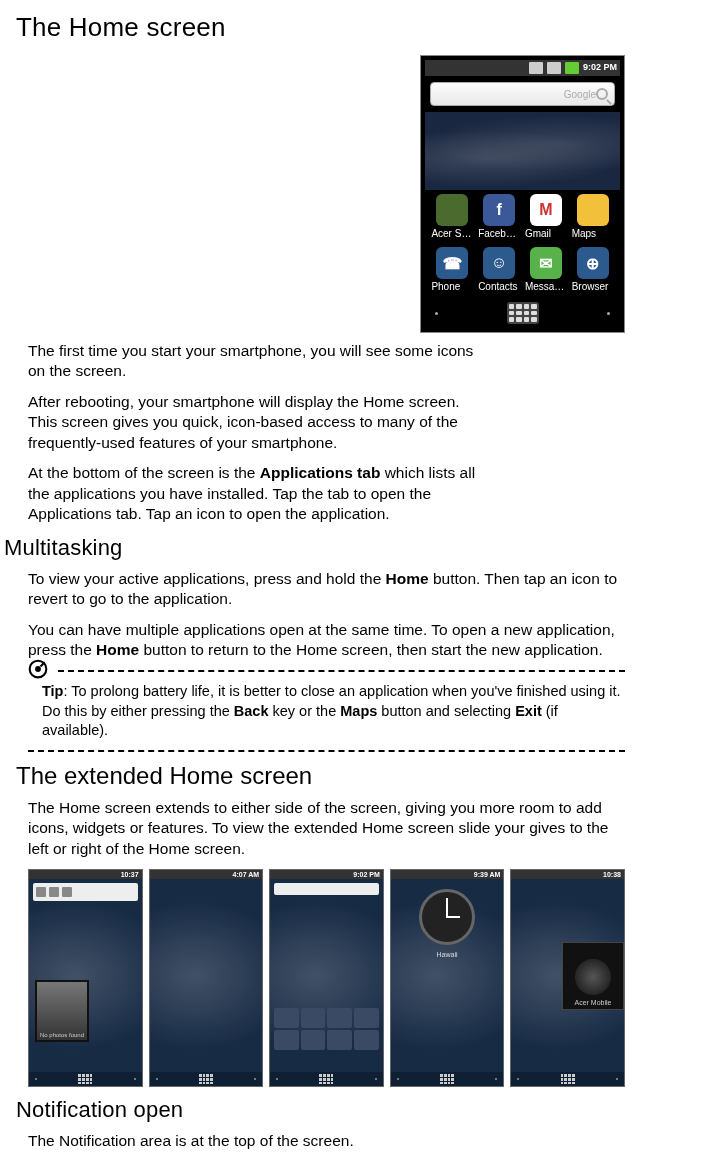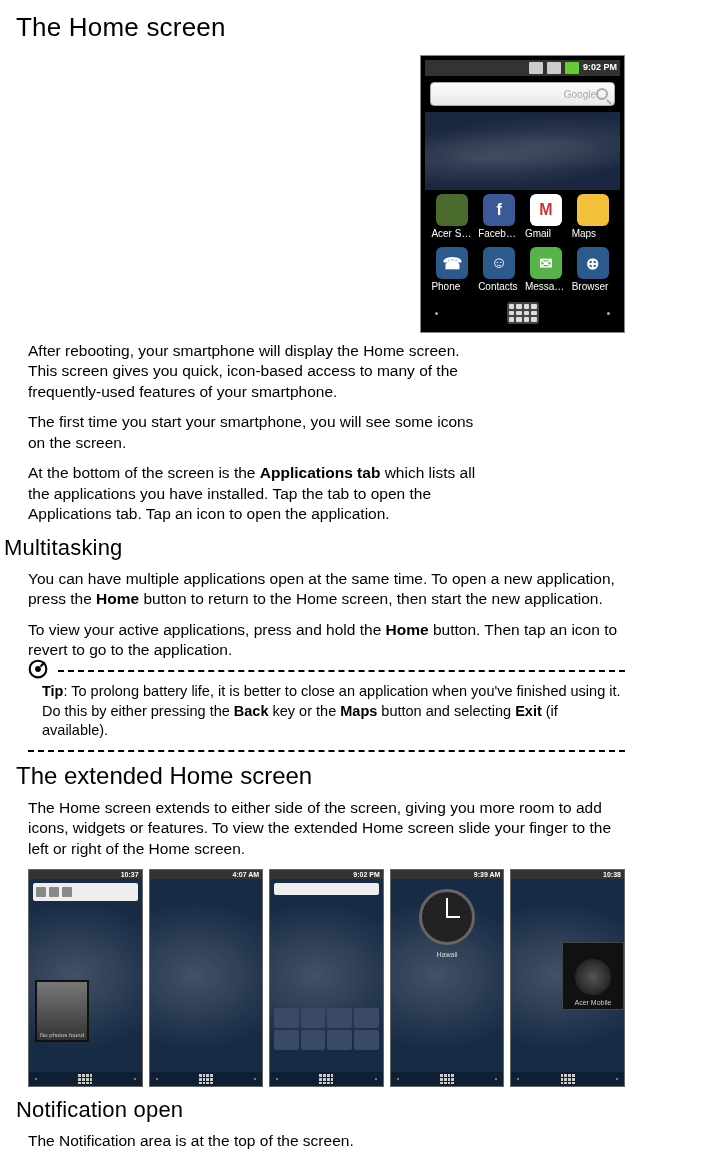--- a/index.html
+++ b/index.html
@@ -139,51 +139,51 @@
             <span></span>
             <span></span>
             <span></span>
           </div>
         <span class="dot"></span>
       </div>
     </div>
   </div>
 
   <div class="flow-col">
+    <p class="body-text">The first time you start your smartphone, you will see some icons on the screen.</p>
     <p class="body-text">After rebooting, your smartphone will display the Home screen. This screen gives you quick, icon-based access to many of the frequently-used features of your smartphone.</p>
-    <p class="body-text">The first time you start your smartphone, you will see some icons on the screen.</p>
     <p class="body-text">
       <span>At the bottom of the screen is the </span><span class="strong">Applications tab</span><span> which lists all the applications you have installed. Tap the tab to open the Applications tab. Tap an icon to open the application.</span>
     </p>
     <h1 style="font-size:22px;margin-left:-12px;">Multitasking</h1>
   </div>
   <div class="clear"></div>
 
   <p class="body-text wide">
-    <span>You can have multiple applications open at the same time. To open a new application, press the </span><span class="strong">Home</span><span> button to return to the Home screen, then start the new application.</span>
+    <span>To view your active applications, press and hold the </span><span class="strong">Home</span><span> button. Then tap an icon to revert to go to the application.</span>
   </p>
   <p class="body-text wide">
-    <span>To view your active applications, press and hold the </span><span class="strong">Home</span><span> button. Then tap an icon to revert to go to the application.</span>
+    <span>You can have multiple applications open at the same time. To open a new application, press the </span><span class="strong">Home</span><span> button to return to the Home screen, then start the new application.</span>
   </p>
 
   <div class="tip-block">
     <svg class="tip-icon" viewBox="0 0 24 24">
         <circle cx="12" cy="12" r="10" fill="#fff" stroke="#000" stroke-width="2.5"></circle>
         <circle cx="12" cy="12" r="3.5" fill="#000"></circle>
         <path d="M15 9 L20 4" stroke="#000" stroke-width="2.5"></path>
       </svg>
     <div class="dashed inset"></div>
     <p class="tip-text">
       <span class="strong">Tip</span><span>: To prolong battery life, it is better to close an application when you've finished using it. Do this by either pressing the </span><span class="strong">Back</span><span> key or the </span><span class="strong">Maps</span><span> button and selecting </span><span class="strong">Exit</span><span> (if available).</span>
     </p>
     <div class="dashed"></div>
   </div>
 
   <div class="section-h2">The extended Home screen</div>
-  <p class="body-text wide">The Home screen extends to either side of the screen, giving you more room to add icons, widgets or features. To view the extended Home screen slide your finger to the left or right of the Home screen.</p>
+  <p class="body-text wide">The Home screen extends to either side of the screen, giving you more room to add icons, widgets or features. To view the extended Home screen slide your gives to the left or right of the Home screen.</p>
 
   <div class="strip">
     <div class="thumb">
       <div class="tbar">10:37</div>
       <div class="tbody">
         <div class="music">
             <span></span>
             <span></span>
             <span></span>
           </div>

